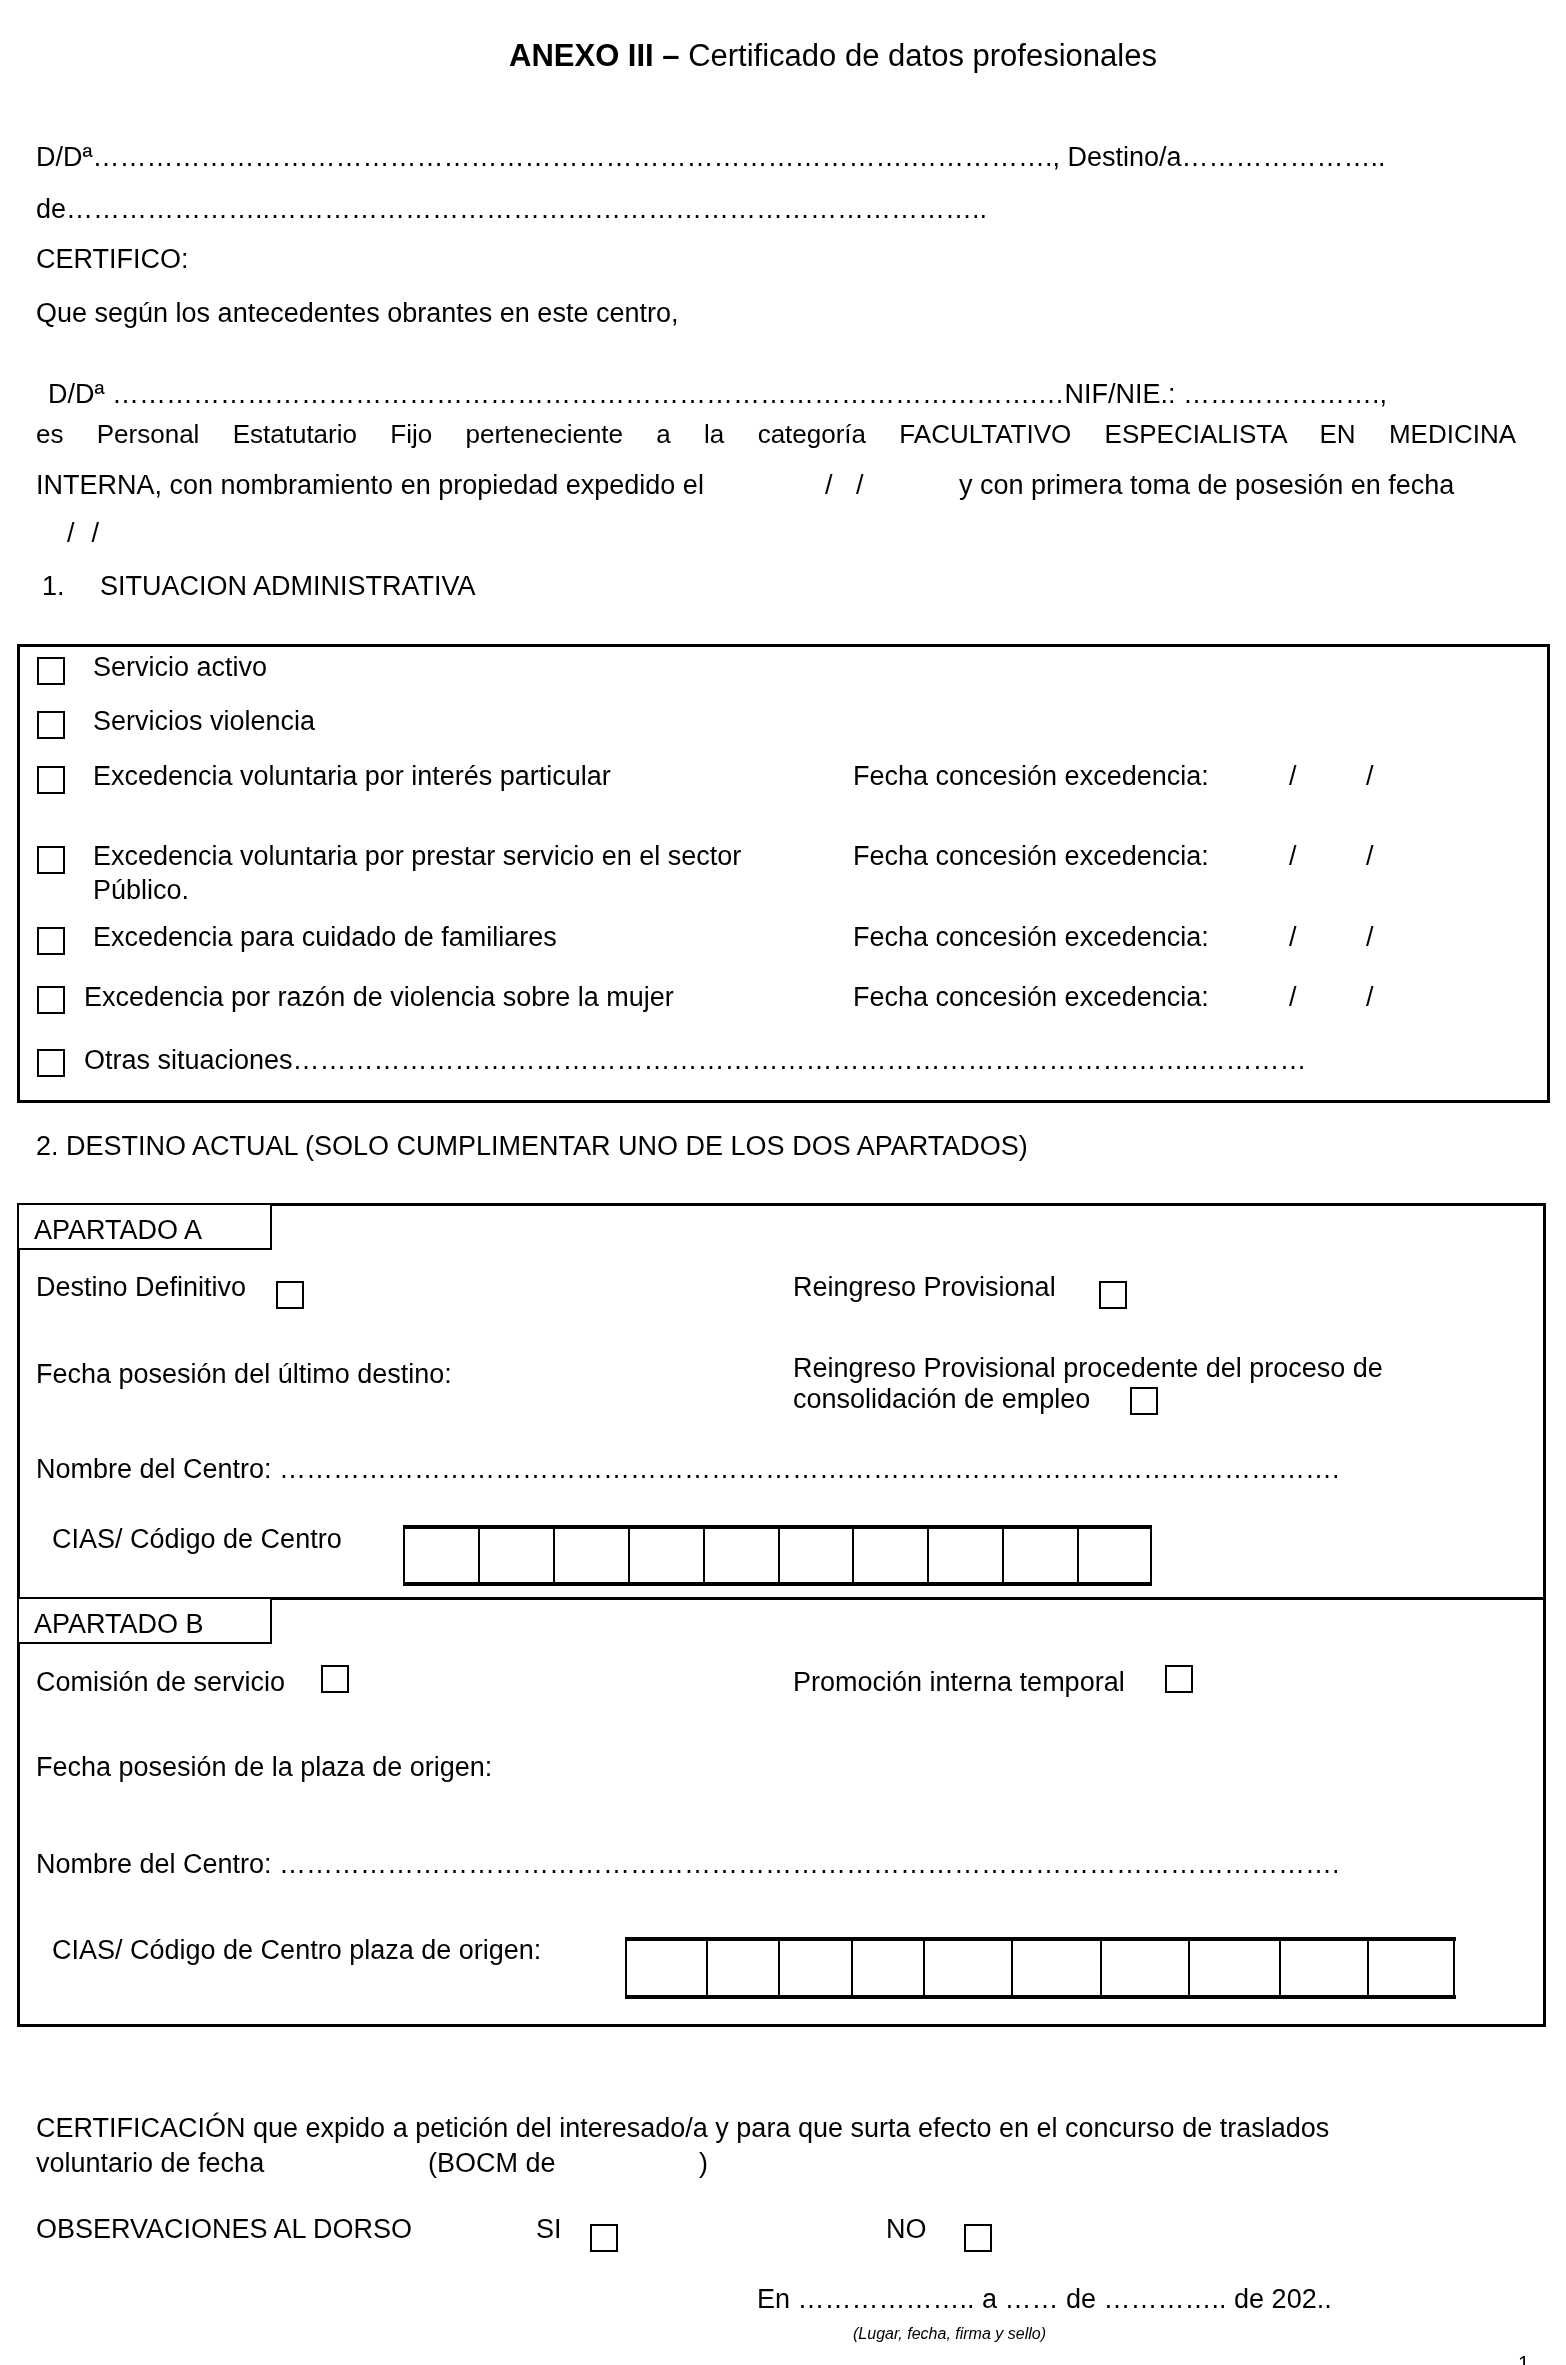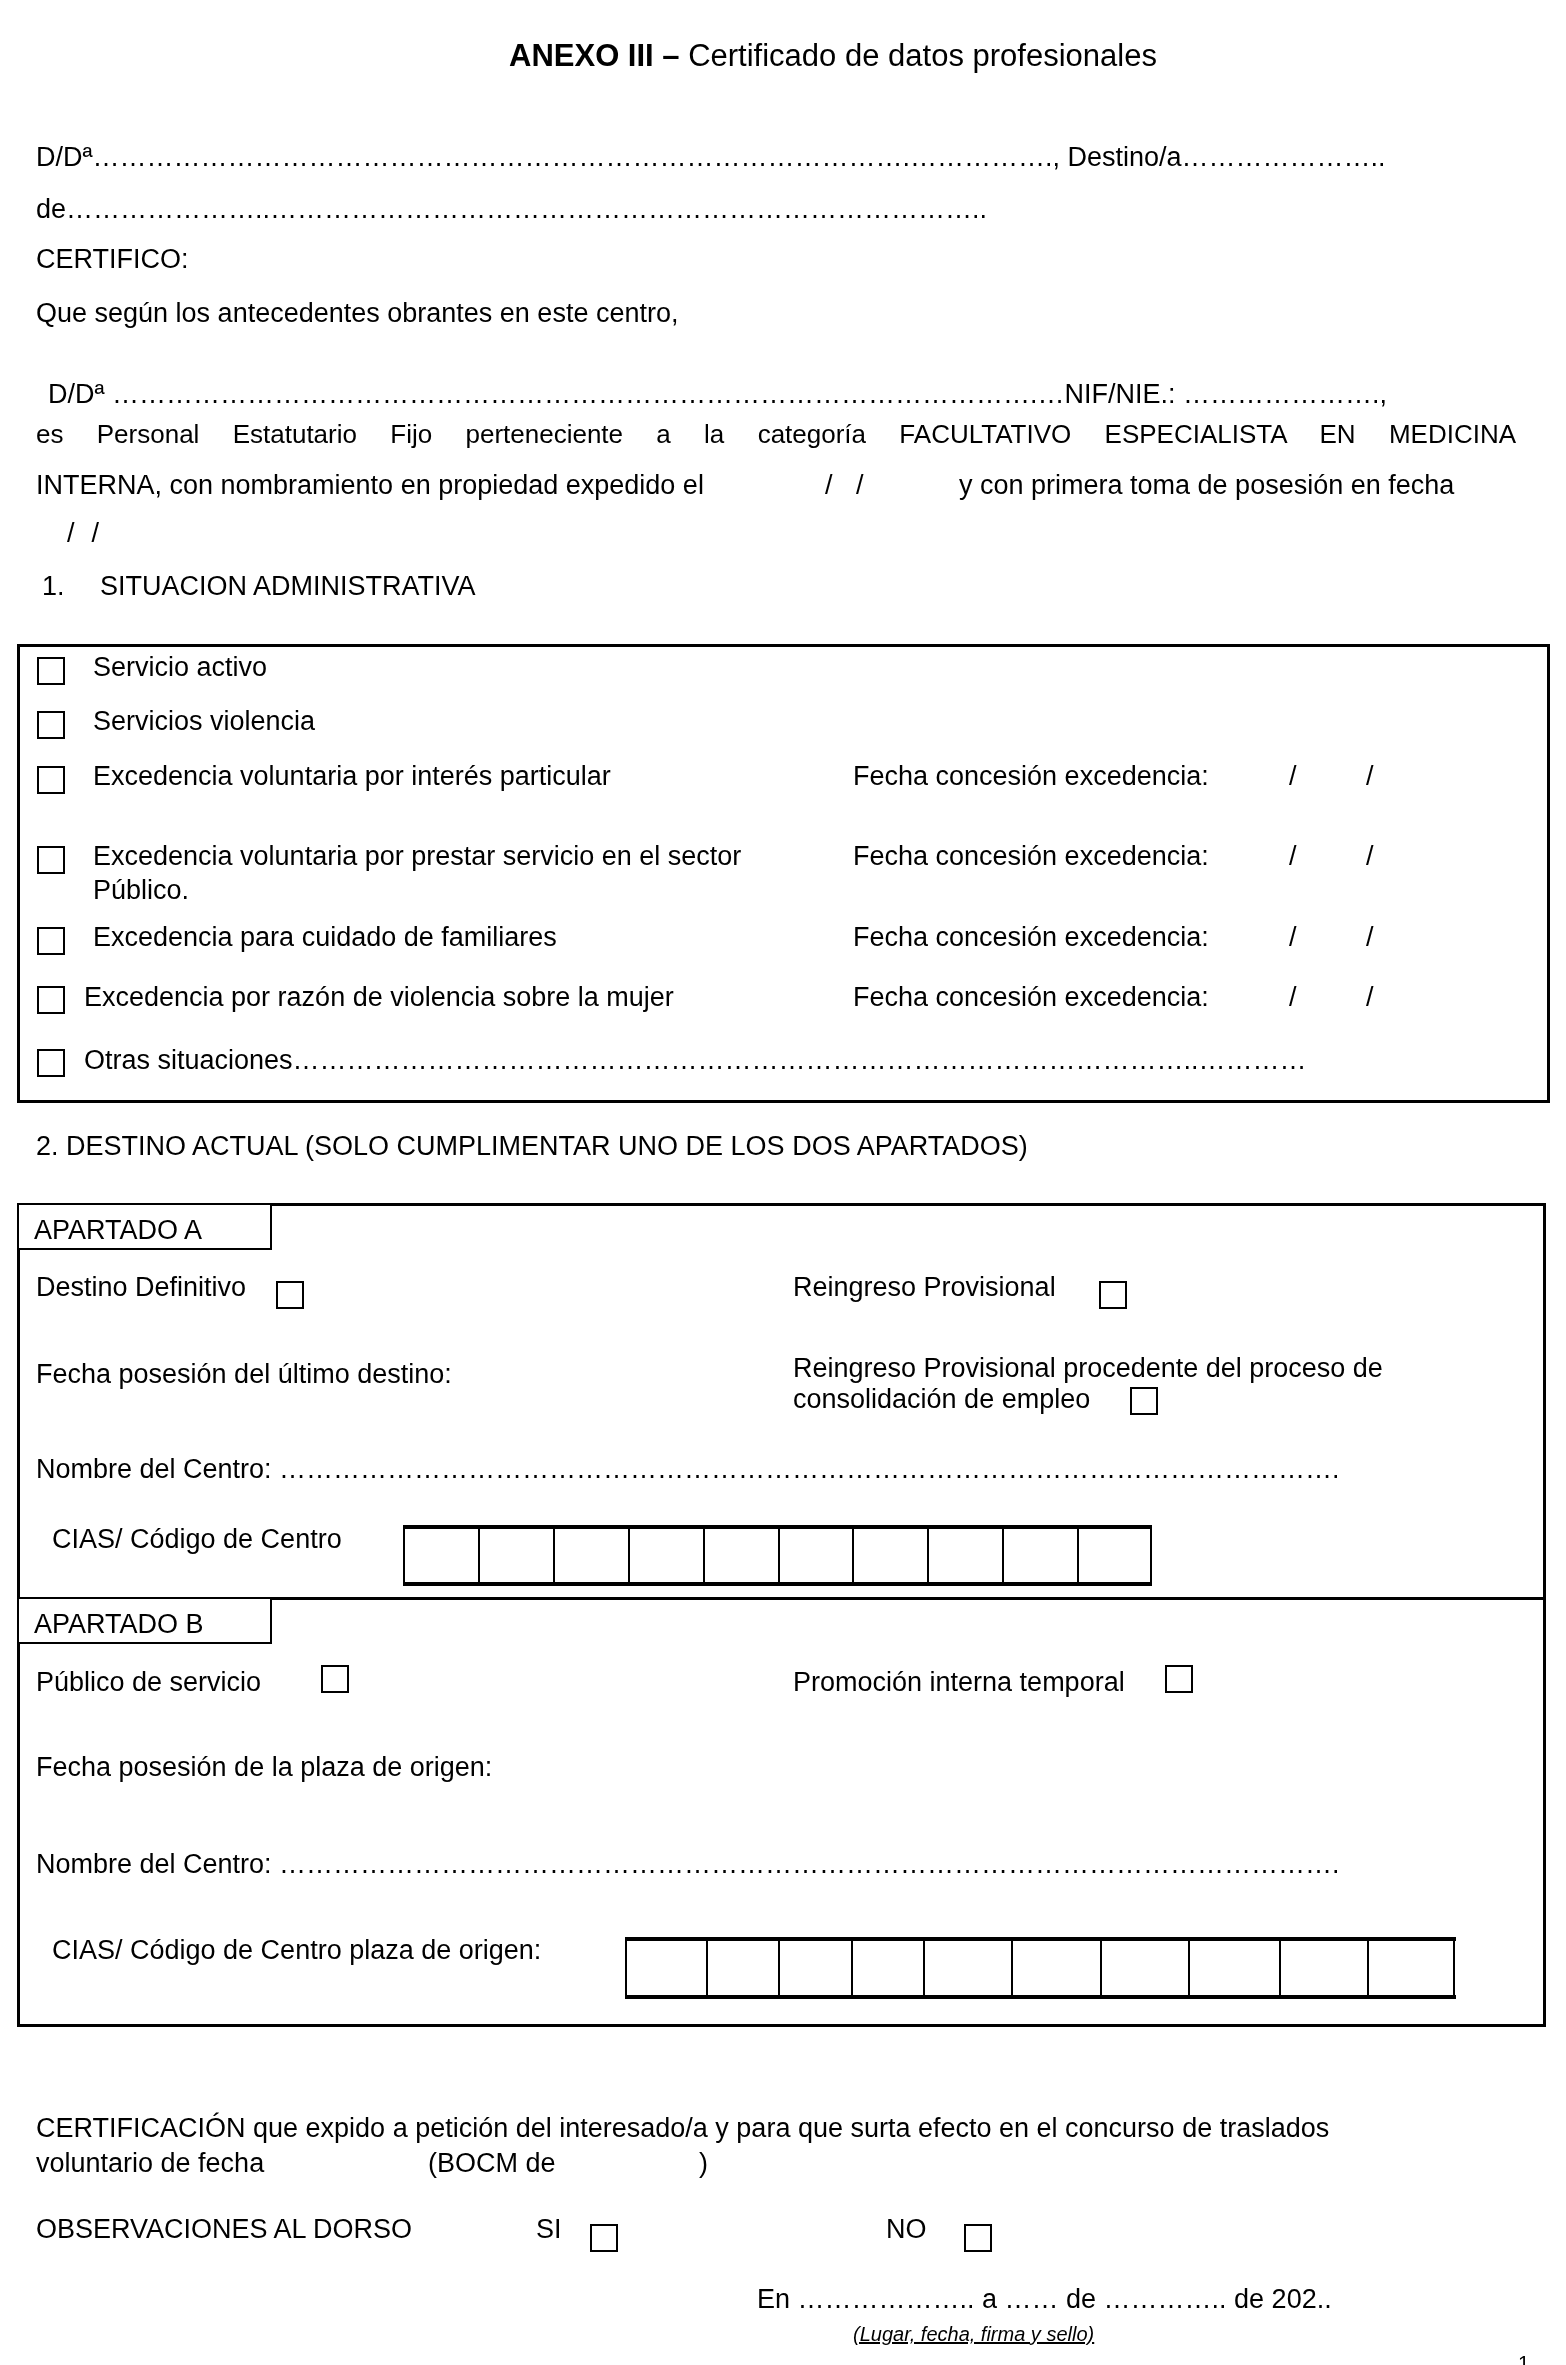--- a/index.html
+++ b/index.html
@@ -10,21 +10,21 @@
     .title b { font-weight: bold; margin-top: 40px; }
     .just { position: absolute; left: 36px; width: 1480px; font-size: 26px; line-height: 32px;
             text-align: justify; text-align-last: justify; white-space: normal; }
     .cb { position: absolute; width: 24px; height: 24px; border: 2.4px solid #000; box-sizing: content-box; background: #fff; }
     .box { position: absolute; border: 3.2px solid #000; box-sizing: border-box; }
     .tab { position: absolute; border: 2.4px solid #000; box-sizing: border-box; background: #fff; }
     .hline { position: absolute; height: 3.2px; background: #000; }
     .grid { position: absolute; display: flex; border-top: 4px solid #000; border-bottom: 4px solid #000;
             border-left: 2.4px solid #000; box-sizing: border-box; }
     .grid .cell { border-right: 2.4px solid #000; box-sizing: border-box; height: 100%; }
-    .italic { font-style: italic; font-size: 20px; text-decoration: underline; }
+    .italic { font-style: italic; font-size: 16px; }
     .pagenum { position: absolute; left: 1518px; top: 2351px; font-size: 20.5px; line-height: 24px; }
   </style>
 </head>
 <body>
 
 <div class="title">
   <b>ANEXO III –</b><span> Certificado de datos profesionales</span>
 </div>
 
 <div class="t" style="left:36px; top:141px;">D/Dª……………………………………………………………………………….……………., Destino/a…………………..</div>
@@ -109,21 +109,21 @@
   <div class="cell" style="width:75px"></div>
   <div class="cell" style="width:75px"></div>
   <div class="cell" style="width:73px"></div>
 </div>
 
 <div class="hline" style="left:16.6px; top:1597px; width:1529px;"></div>
 
 <div class="tab" style="left:16.6px; top:1597px; width:255px; height:47px;"></div>
 <div class="t" style="left:34px; top:1608px;">APARTADO B</div>
 
-<div class="t" style="left:36px; top:1666px;">Público de servicio</div>
+<div class="t" style="left:36px; top:1666px;">Comisión de servicio</div>
 <div class="cb" style="left:321px; top:1665px;"></div>
 
 <div class="t" style="left:793px; top:1666px;">Promoción interna temporal</div>
 <div class="cb" style="left:1165px; top:1665px;"></div>
 
 <div class="t" style="left:36px; top:1751px;">Fecha posesión de la plaza de origen:</div>
 
 <div class="t" style="left:36px; top:1848px;">Nombre del Centro: ……………………………………………………………………………………………………….</div>
 
 <div class="t" style="left:52px; top:1934px;">CIAS/ Código de Centro plaza de origen:</div>

